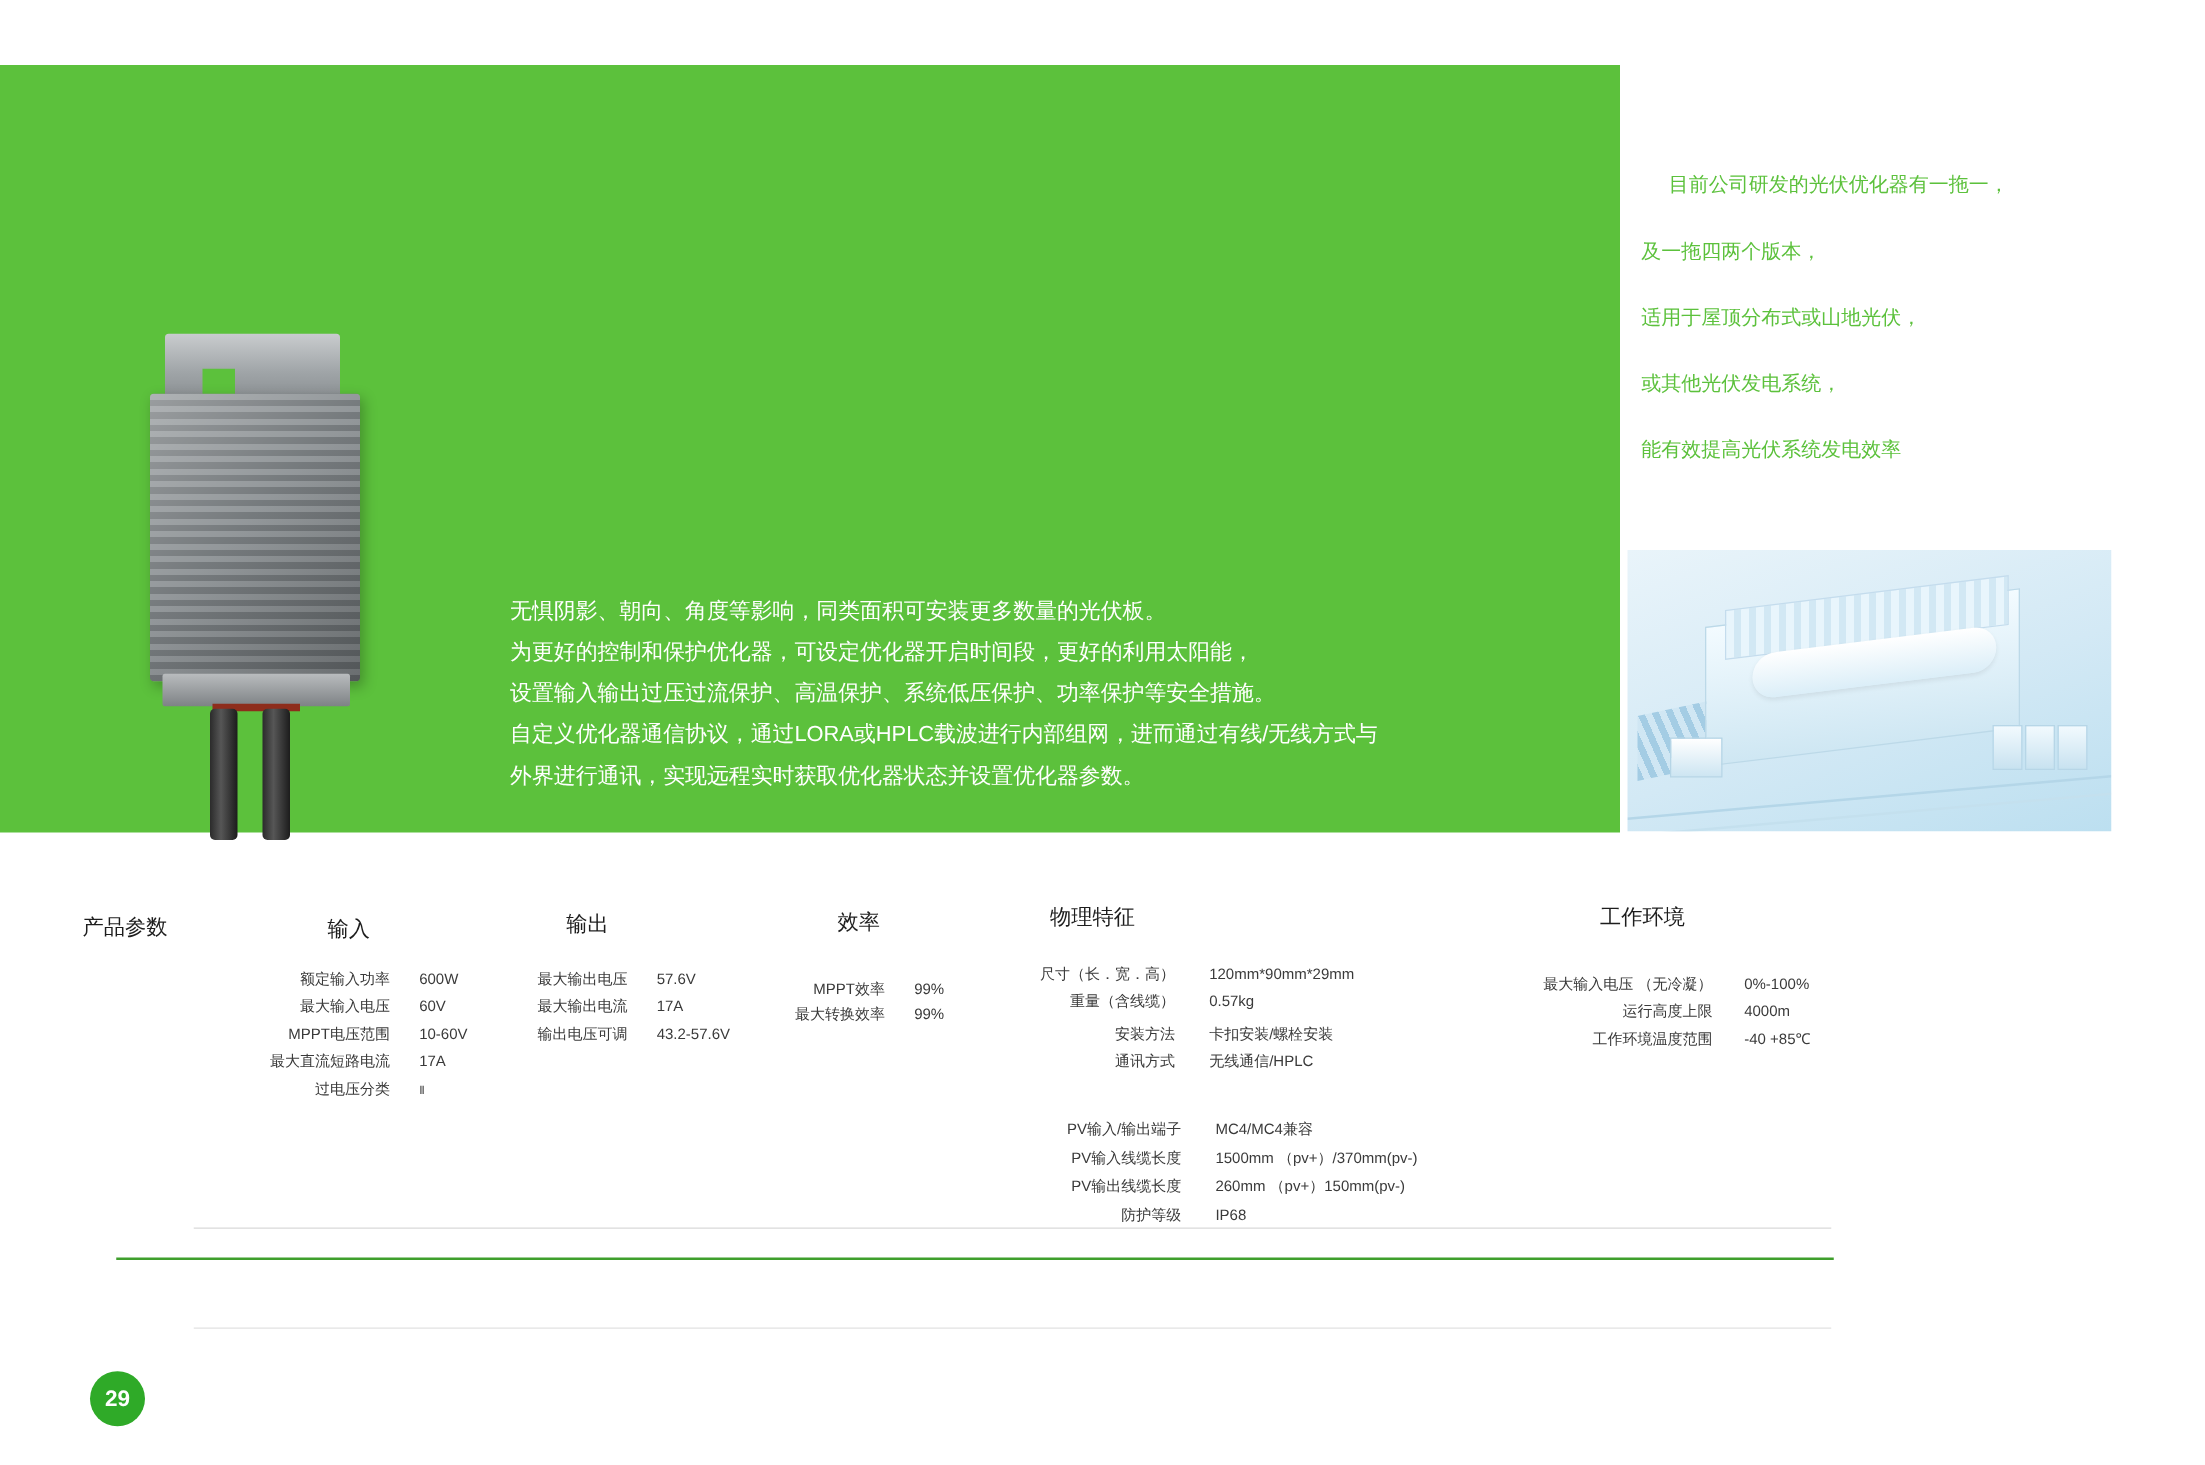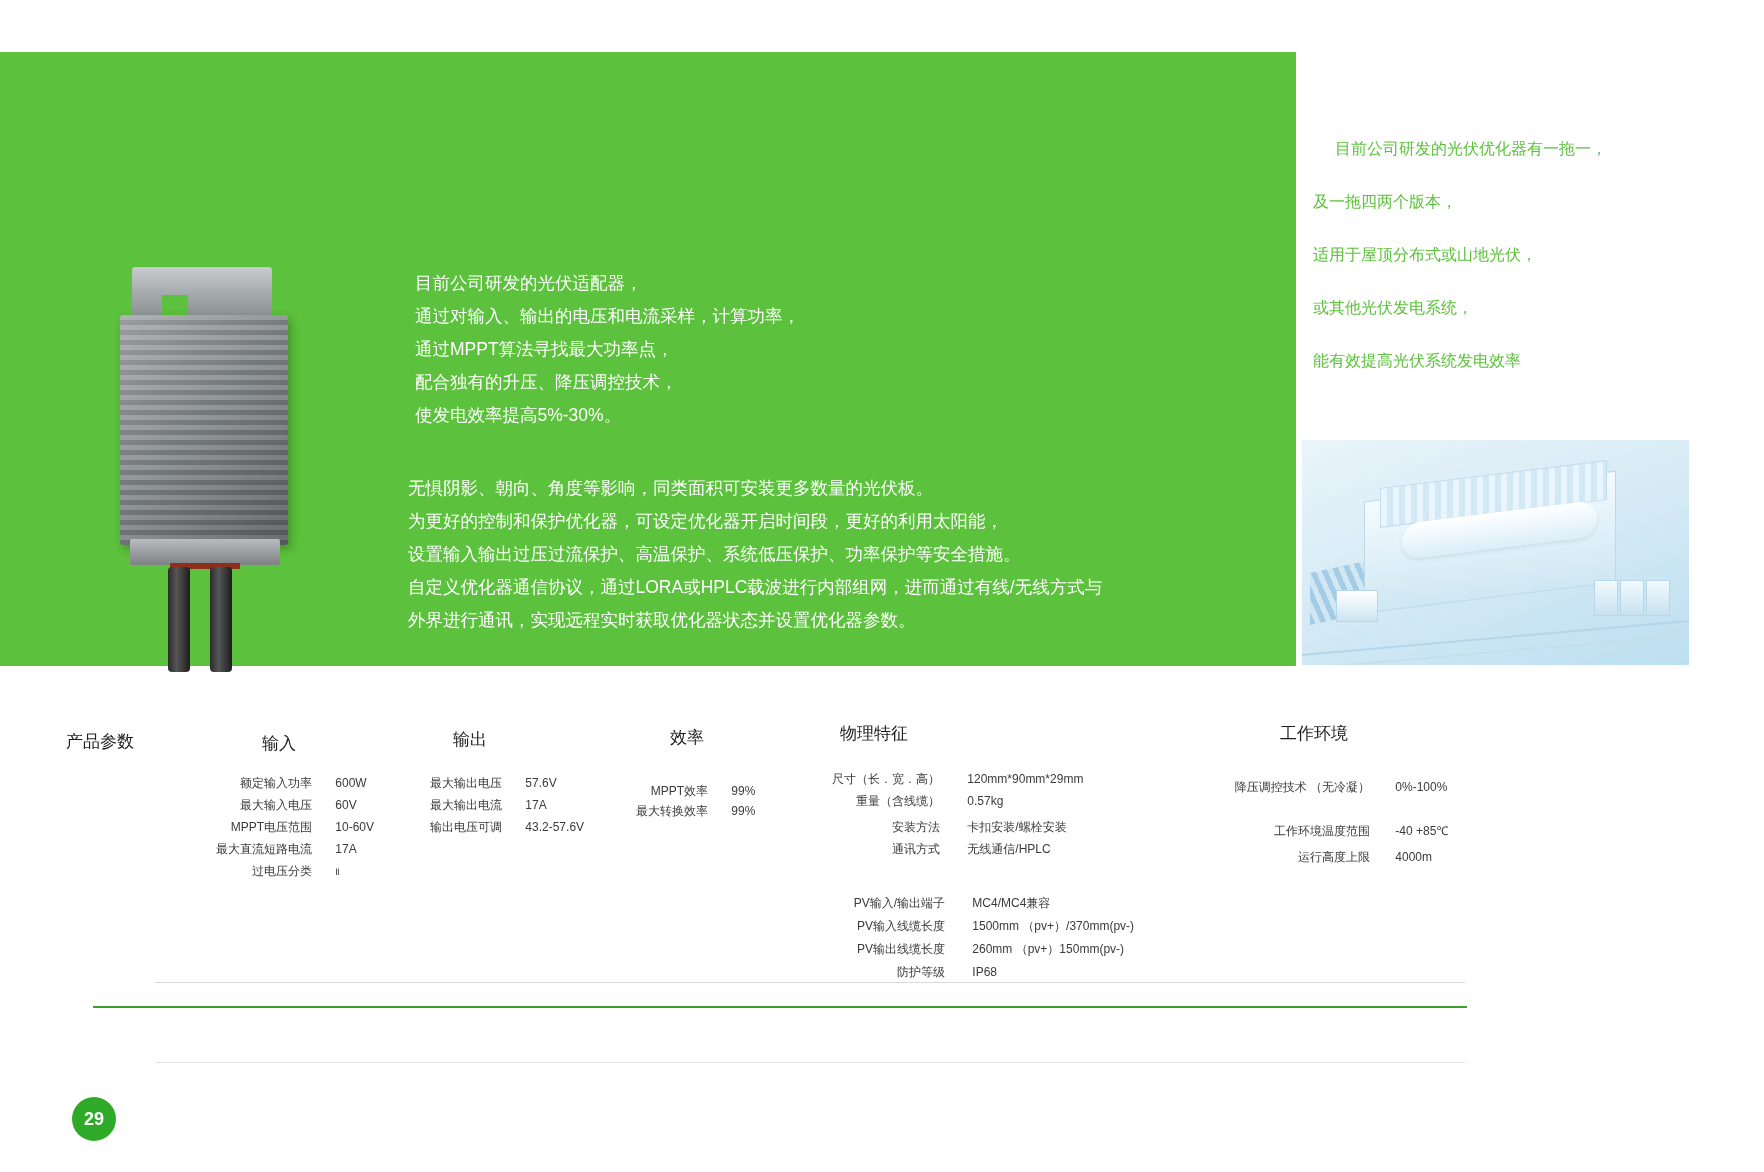--- a/index.html
+++ b/index.html
@@ -318,27 +318,20 @@
     <div class="heatsink-top"></div>
     <div class="heatsink-notch"></div>
     <div class="heatsink-body"></div>
     <div class="heatsink-shade"></div>
     <div class="heatsink-base"></div>
     <div class="red-strip"></div>
     <div class="cable c1"></div>
     <div class="cable c2"></div>
   </div>
 
-  <div class="hero-text" id="hero-block-1">
-    <div>目前公司研发的光伏适配器，</div>
-    <div>通过对输入、输出的电压和电流采样，计算功率，</div>
-    <div>通过MPPT算法寻找最大功率点，</div>
-    <div>配合独有的升压、降压调控技术，</div>
-    <div>使发电效率提高5%-30%。</div>
-  </div>
 
   <div class="hero-text" id="hero-block-2">
     <div>无惧阴影、朝向、角度等影响，同类面积可安装更多数量的光伏板。</div>
     <div>为更好的控制和保护优化器，可设定优化器开启时间段，更好的利用太阳能，</div>
     <div>设置输入输出过压过流保护、高温保护、系统低压保护、功率保护等安全措施。</div>
     <div>自定义优化器通信协议，通过LORA或HPLC载波进行内部组网，进而通过有线/无线方式与</div>
     <div>外界进行通讯，实现远程实时获取优化器状态并设置优化器参数。</div>
   </div>
 </div>
 
@@ -443,24 +436,24 @@
     <span class="lbl" style="width:115px;">PV输出线缆长度</span>
     <span class="val" style="width:260px; padding-left:24px;">260mm （pv+）150mm(pv-)</span>
   </div>
   <div class="row" style="left:830px; top:261px;">
     <span class="lbl" style="width:115px;">防护等级</span>
     <span class="val" style="width:260px; padding-left:24px;">IP68</span>
   </div>
 
   <div class="grp-title" style="left:1280px; top:22px;">工作环境</div>
   <div class="row" style="left:1200px; top:76px;">
-    <span class="lbl" style="width:170px;">降压调控技术 （无冷凝）</span>
+    <span class="lbl" style="width:170px;">最大输入电压 （无冷凝）</span>
     <span class="val" style="width:140px; padding-left:22px;">0%-100%</span>
   </div>
-  <div class="row" style="left:1200px; top:98px;margin-top:48px;">
+  <div class="row" style="left:1200px; top:98px;">
     <span class="lbl" style="width:170px;">运行高度上限</span>
     <span class="val" style="width:140px; padding-left:22px;">4000m</span>
   </div>
   <div class="row" style="left:1200px; top:120px;">
     <span class="lbl" style="width:170px;">工作环境温度范围</span>
     <span class="val" style="width:140px; padding-left:22px;">-40 +85℃</span>
   </div>
 </div>
 
 <div id="divider-thin"></div>

